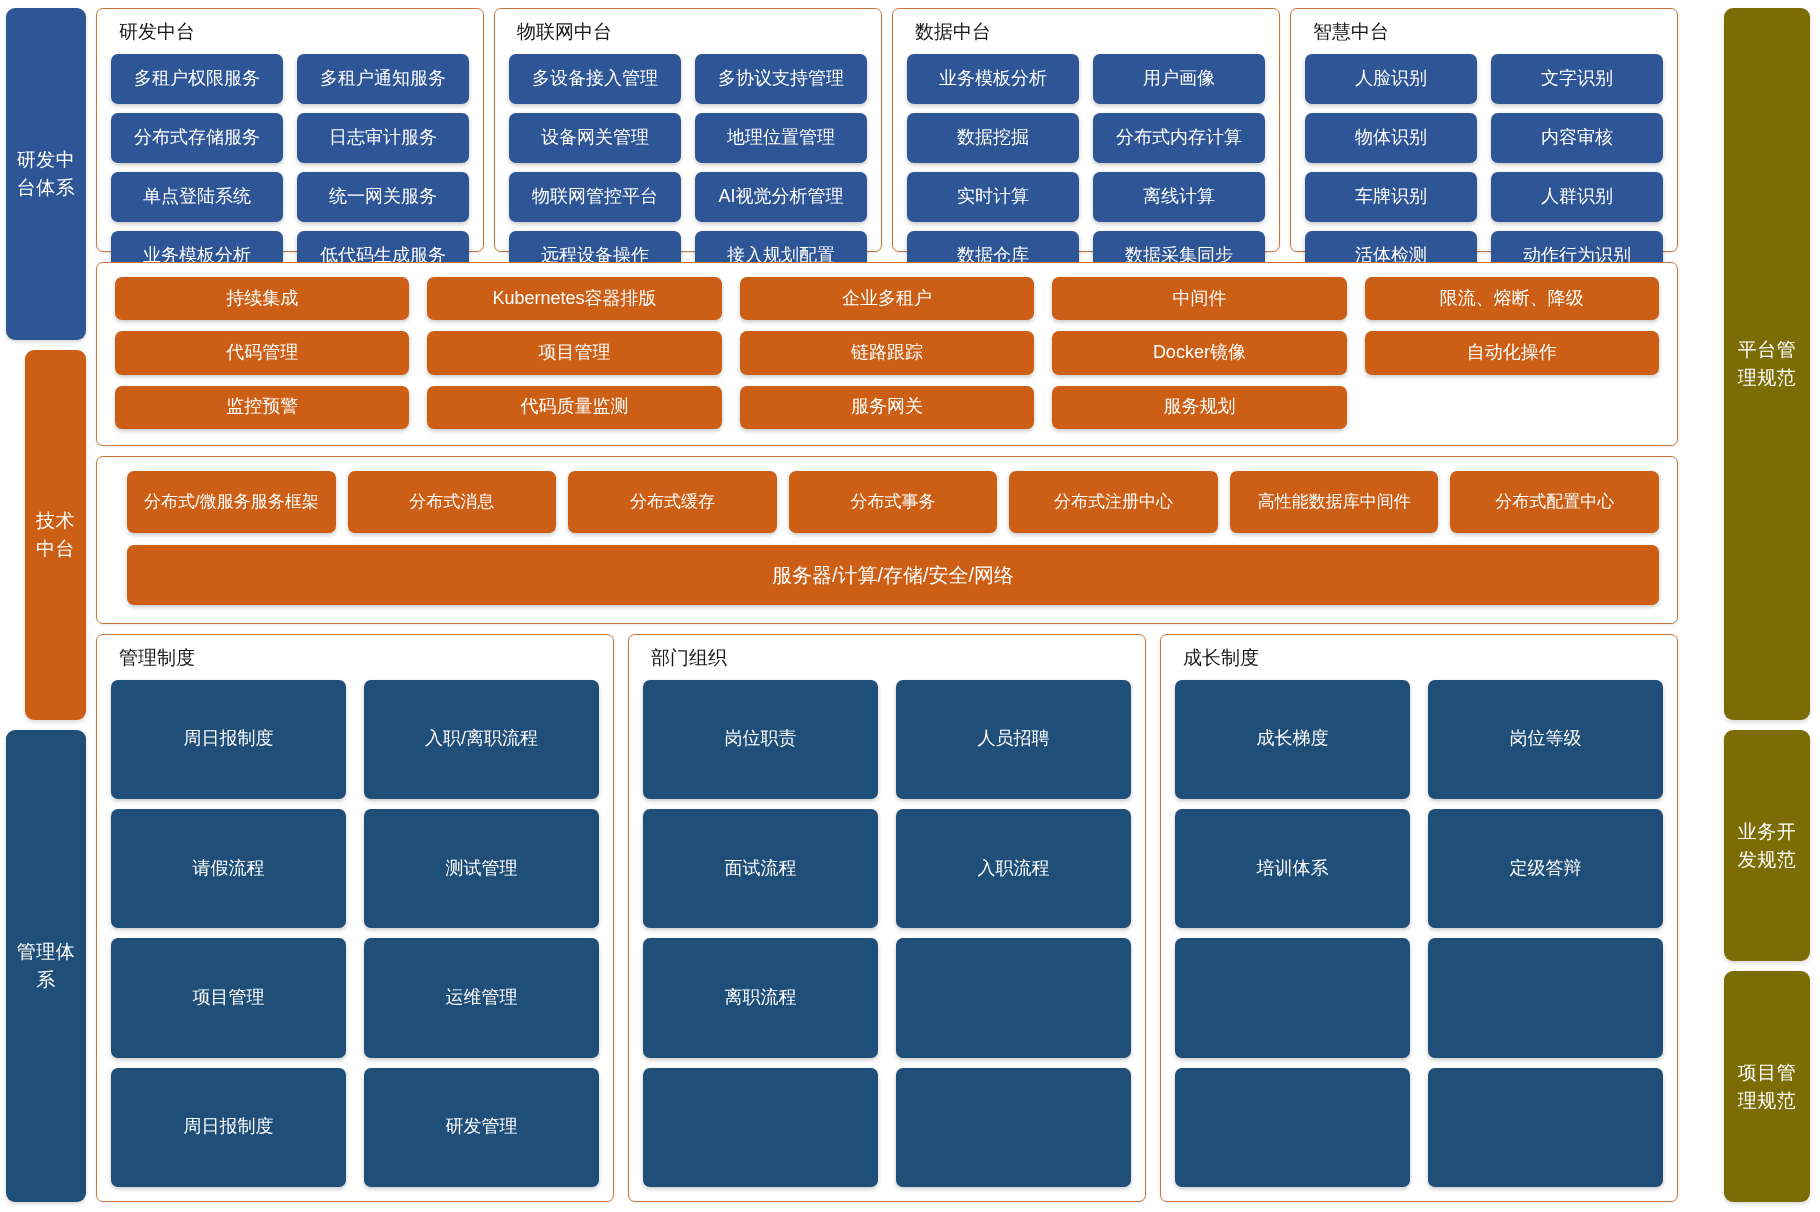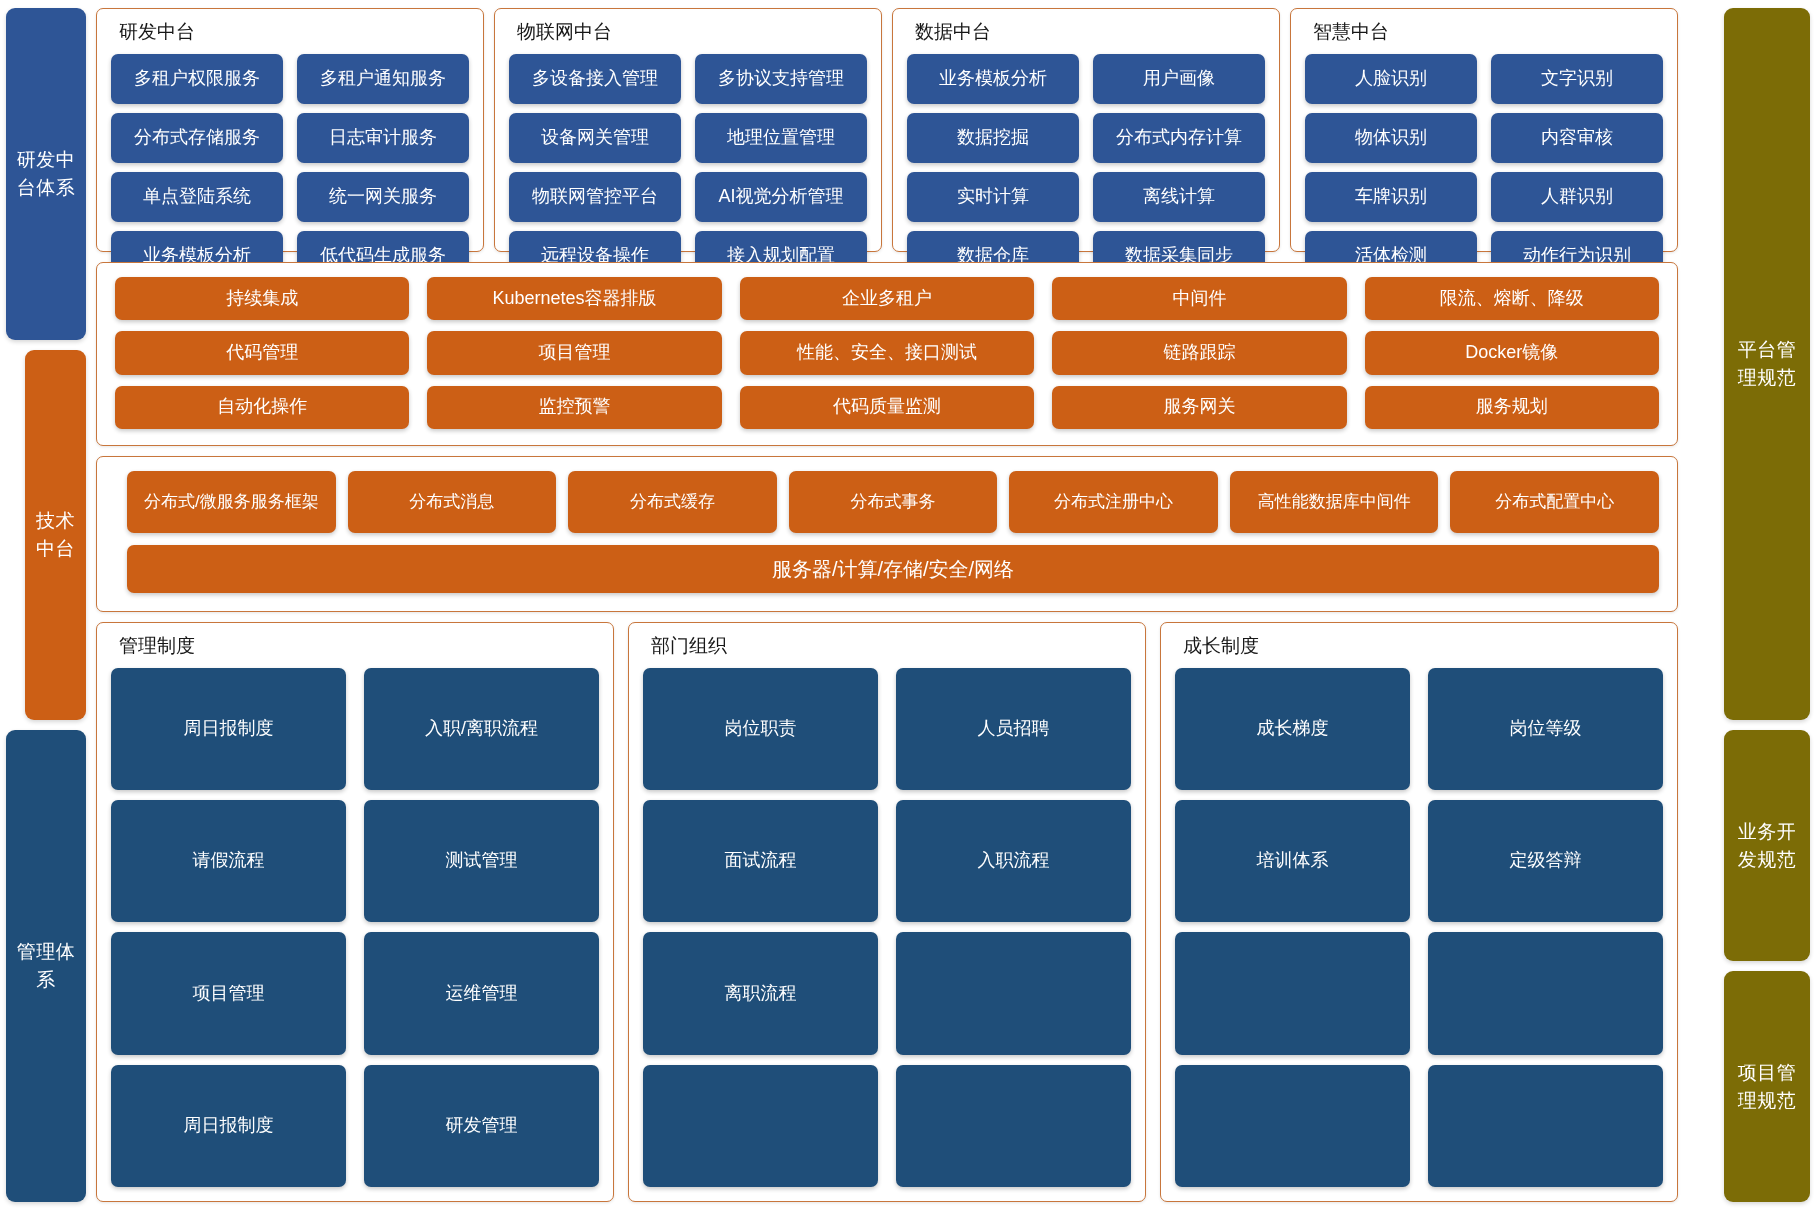--- a/index.html
+++ b/index.html
@@ -144,21 +144,21 @@
   .tech-grid-7 {
     display: grid;
     grid-template-columns: repeat(7, 1fr);
     gap: 10px 12px;
     height: 62px;
   }
   .tech-grid-7 .tile { font-size: 17px; }
 
   .server-bar {
     margin-top: 12px;
-    height: 48px;
+    height: 60px;
     font-size: 20px;
   }
 
   
   .bottom-row {
     display: flex;
     gap: 14px;
     flex: 1 1 auto;
     min-height: 0;
   }
@@ -258,21 +258,20 @@
 
     <div class="panel" style="padding:14px 18px 16px 18px;">
       <div class="tech-grid-5">
         <div class="tile orange">持续集成</div>
         <div class="tile orange">Kubernetes容器排版</div>
         <div class="tile orange">企业多租户</div>
         <div class="tile orange">中间件</div>
         <div class="tile orange">限流、熔断、降级</div>
         <div class="tile orange">代码管理</div>
         <div class="tile orange">项目管理</div>
-        <div class="tile orange">性能、安全、接口测试</div>
         <div class="tile orange">链路跟踪</div>
         <div class="tile orange">Docker镜像</div>
         <div class="tile orange">自动化操作</div>
         <div class="tile orange">监控预警</div>
         <div class="tile orange">代码质量监测</div>
         <div class="tile orange">服务网关</div>
         <div class="tile orange">服务规划</div>
       </div>
     </div>
 

